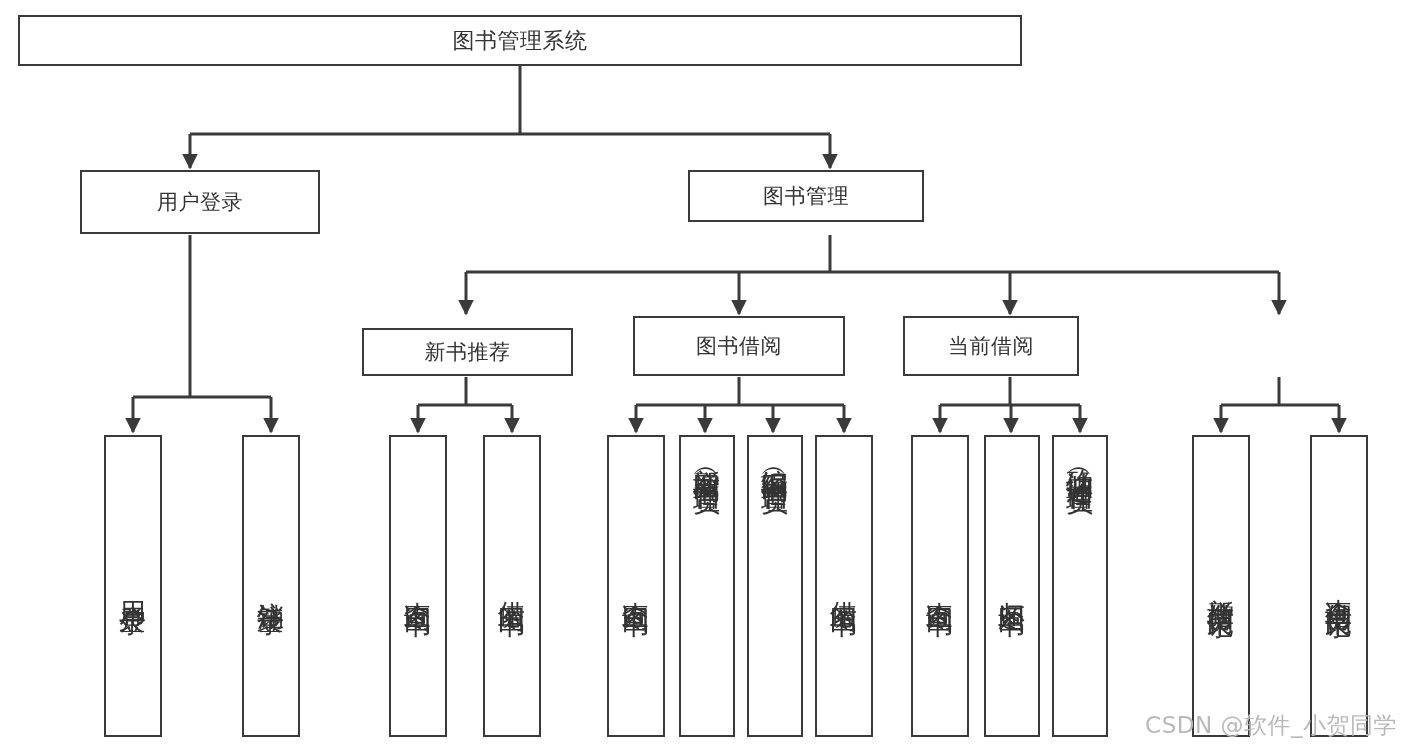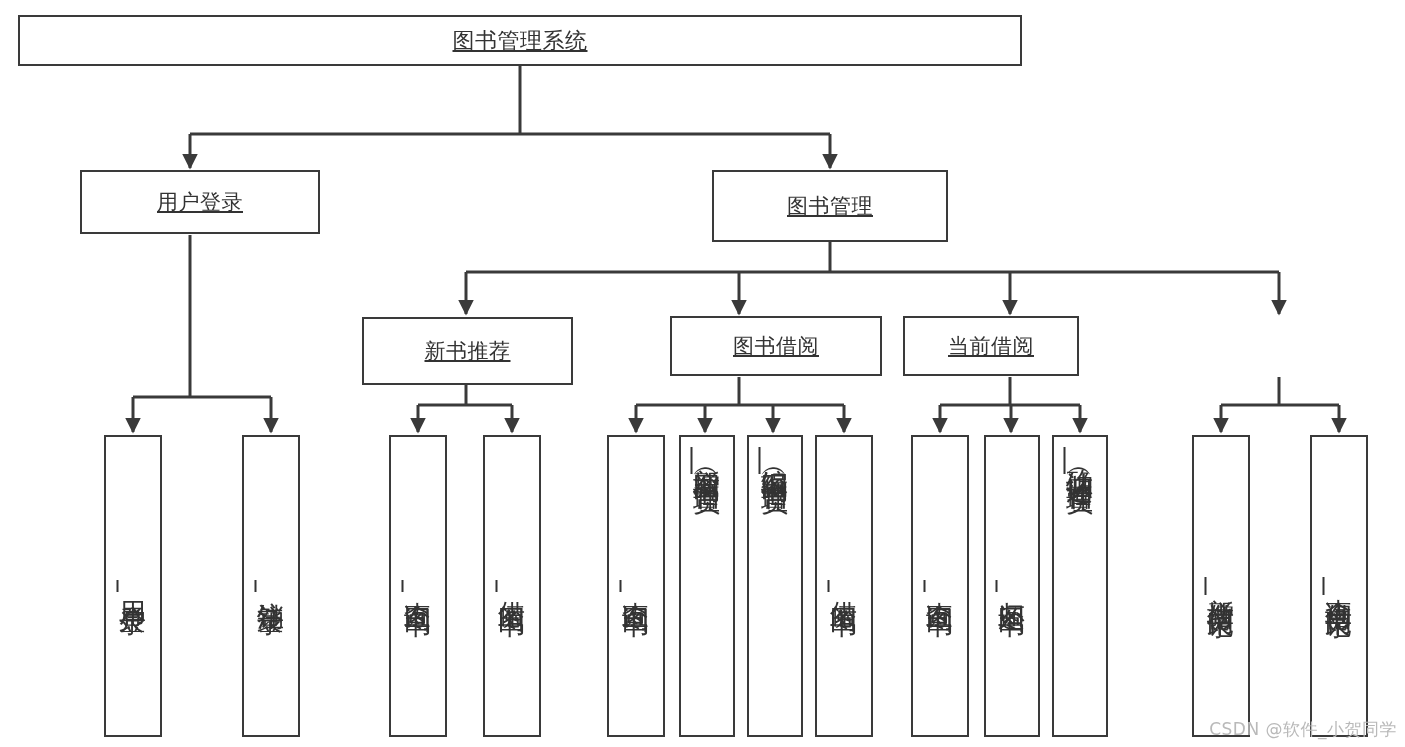--- a/index.html
+++ b/index.html
@@ -9,21 +9,20 @@
 
   .node{
     position:absolute;
     box-sizing:border-box;
     border:2.5px solid #3a3a3a;
     background:#ffffff;
     display:flex;
     align-items:center;
     justify-content:center;
     color:#333333;
-    text-decoration:underline;
   }
   .node .lbl{
     display:block;
     text-align:center;
     letter-spacing:0.5px;
     line-height:1.15;
   }
   
   .node.horiz .lbl{
     font-size:21px;
@@ -46,21 +45,21 @@
     align-items:center;
     padding-top:0;
   }
 
   #title-node .lbl{font-size:22px;}
 
   #watermark{
     position:absolute;
     right:8px;
     bottom:6px;
-    font-size:17px;
+    font-size:23px;
     color:#b9b9b9;
     white-space:nowrap;
     letter-spacing:0.5px;
   }
 </style>
 </head>
 <body>
 
 <div id="canvas">
 
@@ -114,28 +113,28 @@
     </g>
   </svg>
 
   <div class="node horiz" id="title-node" style="left:18px; top:15px; width:1004px; height:51px;">
     <span class="lbl">图书管理系统</span>
   </div>
 
   <div class="node horiz" style="left:80px; top:170px; width:240px; height:64px;">
     <span class="lbl">用户登录</span>
   </div>
-  <div class="node horiz" style="left:712px; top:170px; width:236px; height:72px;">
+  <div class="node horiz" style="left:688px; top:170px; width:236px; height:52px;">
     <span class="lbl">图书管理</span>
   </div>
 
-  <div class="node horiz" style="left:362px; top:317px; width:211px; height:68px;">
+  <div class="node horiz" style="left:362px; top:328px; width:211px; height:48px;">
     <span class="lbl">新书推荐</span>
   </div>
-  <div class="node horiz" style="left:670px; top:316px; width:212px; height:60px;">
+  <div class="node horiz" style="left:633px; top:316px; width:212px; height:60px;">
     <span class="lbl">图书借阅</span>
   </div>
   <div class="node horiz" style="left:903px; top:316px; width:176px; height:60px;">
     <span class="lbl">当前借阅</span>
   </div>
 
   <div class="node vert mid" style="left:104px; top:435px; width:58px; height:302px;">
     <span class="lbl">用户登录</span>
   </div>
   <div class="node vert mid" style="left:242px; top:435px; width:58px; height:302px;">

